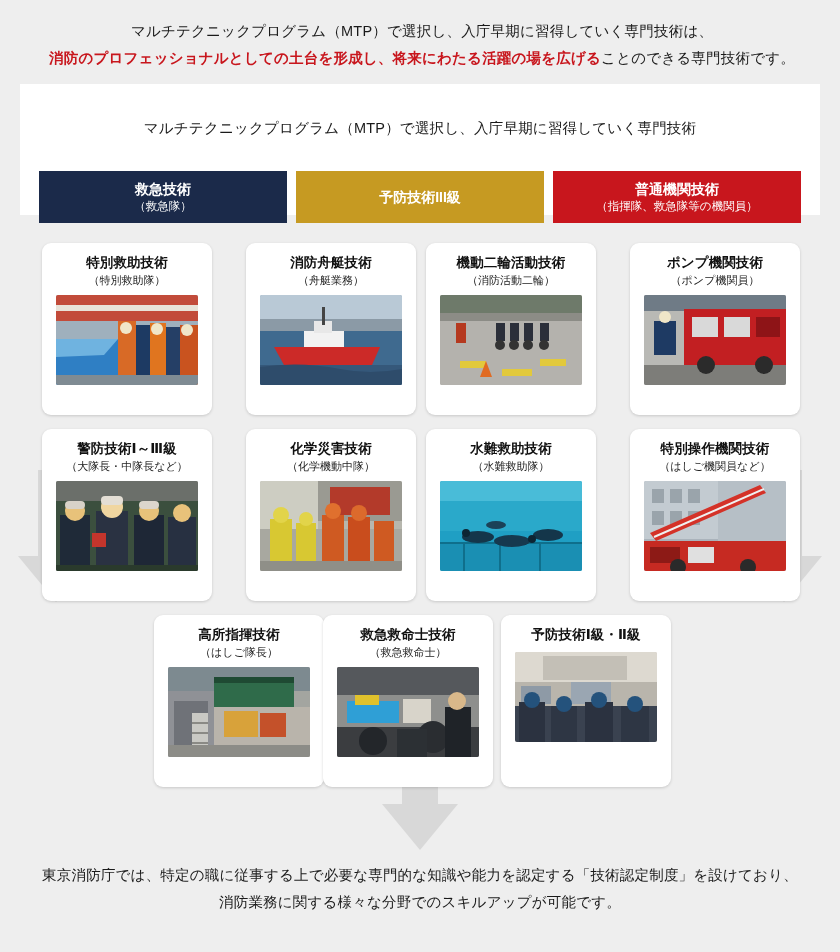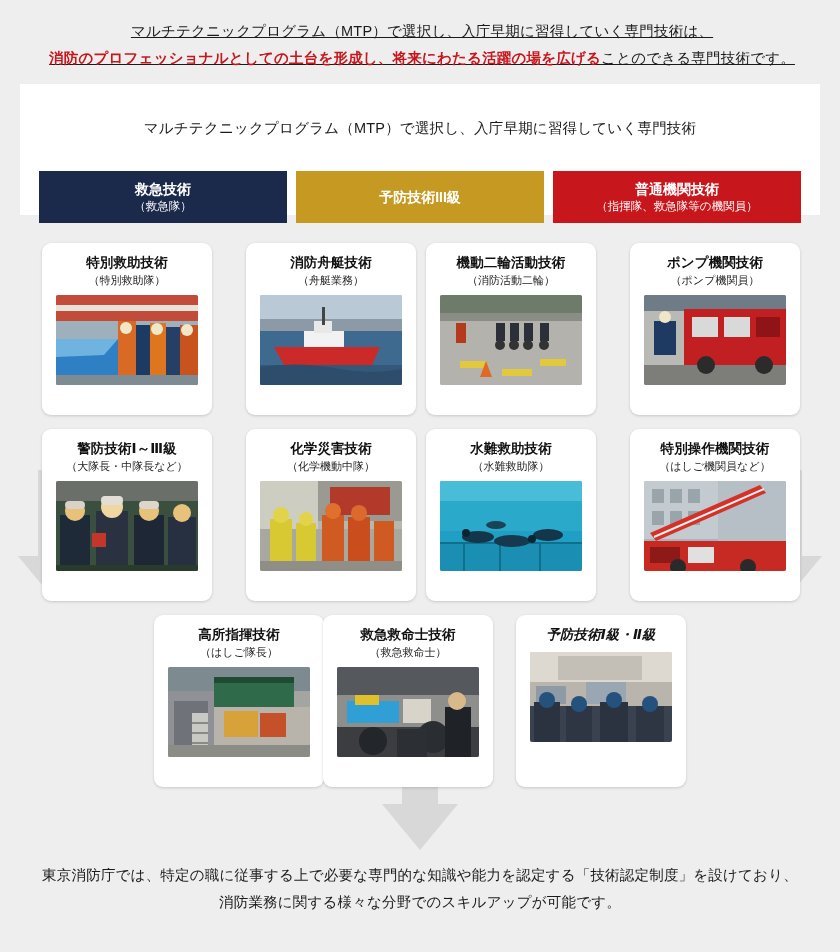--- a/index.html
+++ b/index.html
@@ -22,21 +22,20 @@
   }
 
   
   .intro {
     text-align: center;
     padding: 18px 20px 6px 24px;
     font-size: 14.5px;
     line-height: 1.85;
     color: #1a1a1a;
     letter-spacing: 0.2px;
-    text-decoration: underline;
   }
   .intro .line1 { display: block; }
   .intro .line2 { display: block; }
   .intro .hl {
     color: #c8161d;
     font-weight: bold;
   }
 
   
   .mtp-panel {
@@ -150,21 +149,21 @@
   }
   .thumb svg { display: block; }
 
   
   .c1 { left: 42px; }
   .c2 { left: 246px; }
   .c3 { left: 426px; }
   .c4 { left: 630px; }
   .r3-c1 { left: 154px; }
   .r3-c2 { left: 323px; }
-  .r3-c3 { left: 516px; font-style: italic; }
+  .r3-c3 { left: 501px; }
 
   
   .footer {
     position: absolute;
     left: 0;
     top: 862px;
     width: 840px;
     text-align: center;
     font-size: 14.5px;
     line-height: 1.85;

